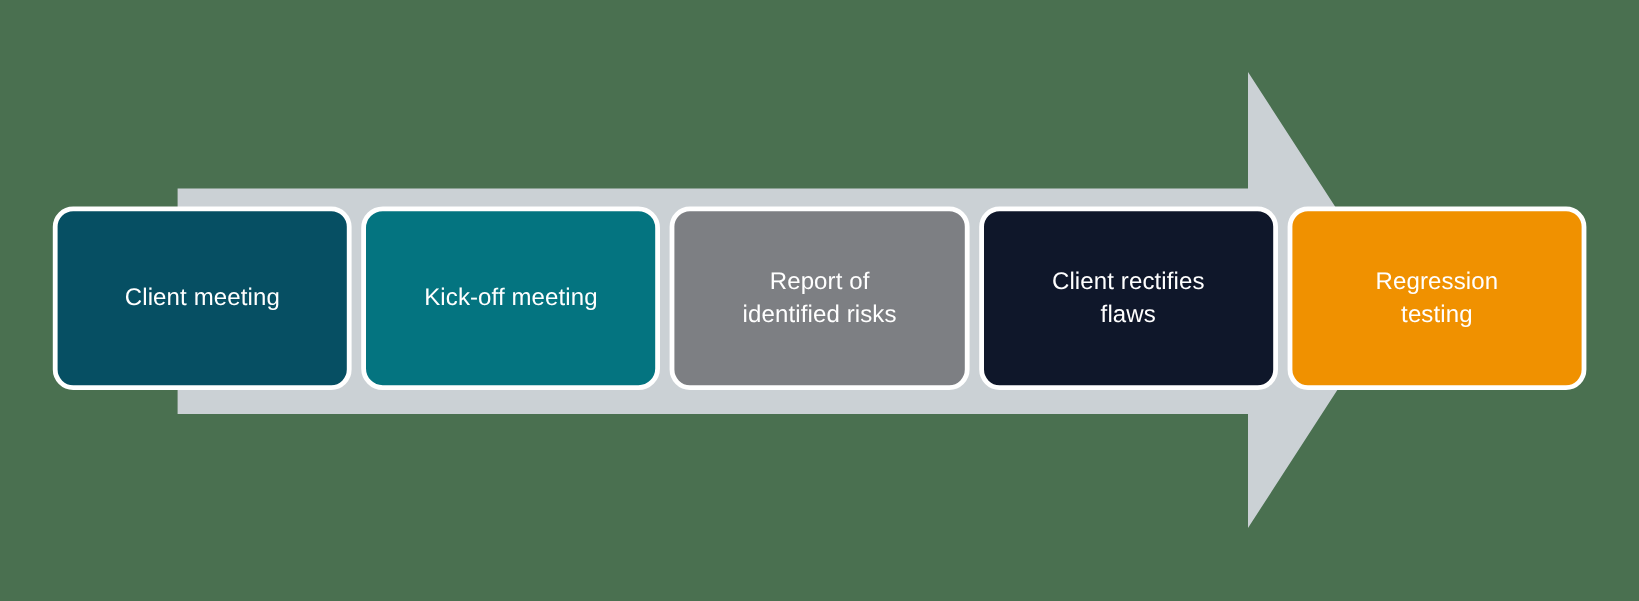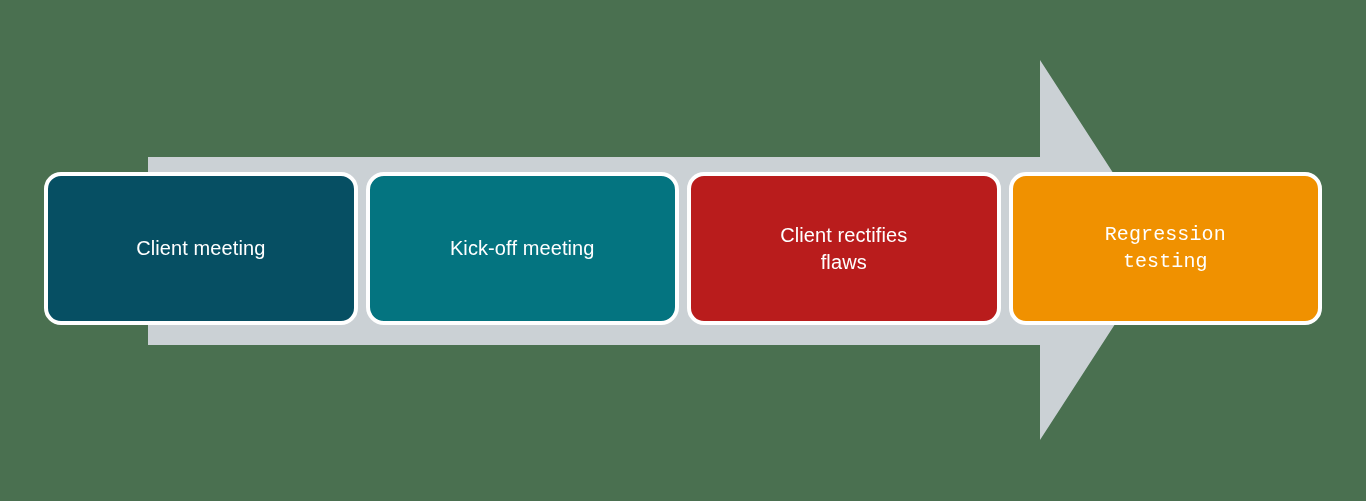--- a/index.html
+++ b/index.html
@@ -72,25 +72,29 @@
 
     <div class="stage-box" style="background:#064f63;">
       <div class="stage-label">Client meeting</div>
     </div>
 
     <div class="stage-box" style="background:#047480;border-radius:18px;">
       <div class="stage-label">Kick-off meeting</div>
     </div>
 
 
+    <div class="stage-box" style="background:#7d7f83;">
+      <div class="stage-label">Report of
+identified risks</div>
+    </div>
 
-    <div class="stage-box" style="background:#b91c1c;">
+    <div class="stage-box" style="background:#0f172a;">
       <div class="stage-label">Client rectifies
 flaws</div>
     </div>
 
-    <div class="stage-box" style="background:#f09100;font-family:Liberation Mono, monospace;">
+    <div class="stage-box" style="background:#f09100;">
       <div class="stage-label">Regression
 testing</div>
     </div>
 
   </div>
 </div>
 
 </body></html>

